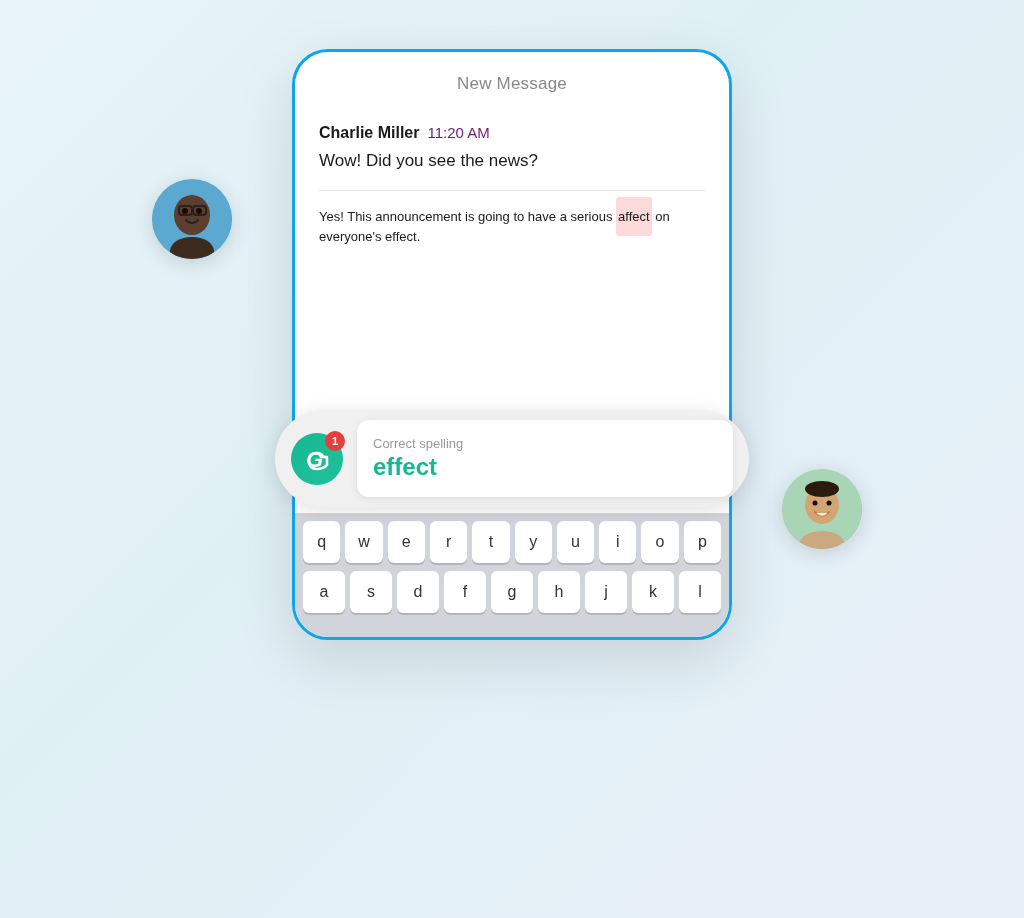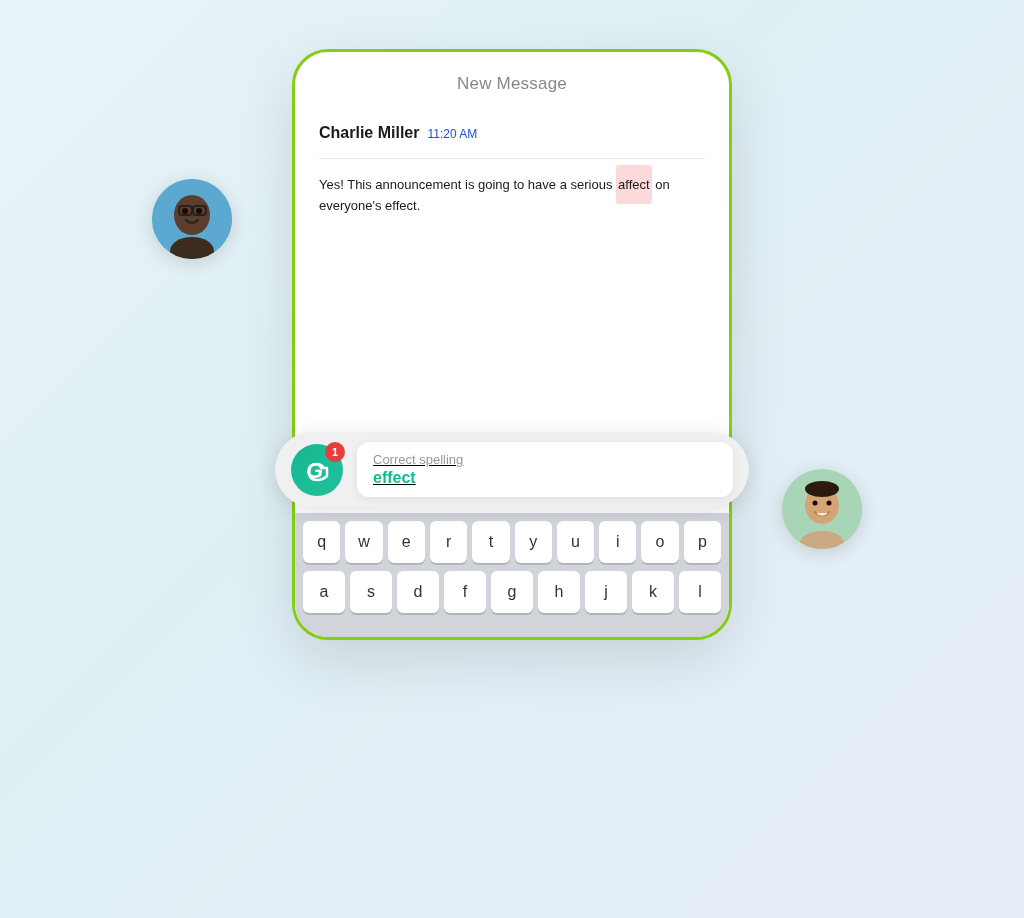--- a/index.html
+++ b/index.html
@@ -24,21 +24,21 @@
       flex-direction: column;
       align-items: center;
     }
 
     
     .phone {
       position: relative;
       width: 440px;
       background: #fff;
       border-radius: 36px;
-      border: 3px solid #84cc16;
+      border: 3px solid #0ea5e9;
       box-shadow: 0 20px 60px rgba(0,0,0,0.12);
       overflow: visible;
       z-index: 2;
     }
 
     
     .phone-header {
       padding: 22px 24px 10px;
       text-align: center;
       border-bottom: none;
@@ -69,22 +69,22 @@
       margin-bottom: 6px;
     }
 
     .sender-name {
       font-weight: 700;
       font-size: 16px;
       color: #1a1a1a;
     }
 
     .message-time {
-      font-size: 12px;
-      color: #1d4ed8;
+      font-size: 15px;
+      color: #701a75;
     }
 
     .message-text {
       font-size: 17px;
       color: #1a1a1a;
       line-height: 1.5;
     }
 
     
     .message-divider {
@@ -191,33 +191,32 @@
       font-weight: 700;
       display: flex;
       align-items: center;
       justify-content: center;
     }
 
     .suggestion-box {
       flex: 1;
       background: white;
       border-radius: 12px;
-      padding: 10px 16px;
+      padding: 16px 16px;
       box-shadow: 0 2px 8px rgba(0,0,0,0.08);
-      text-decoration: underline;
     }
 
     .suggestion-label {
       font-size: 13px;
       color: #999;
       margin-bottom: 2px;
     }
 
     .suggestion-word {
-      font-size: 16px;
+      font-size: 24px;
       color: #15b892;
       font-weight: 600;
     }
 
     
     .keyboard-row {
       display: flex;
       justify-content: center;
       gap: 5px;
       margin-bottom: 8px;
@@ -318,20 +317,21 @@
       <span class="phone-title">New Message</span>
     </div>
 
     <div class="messages-area">
 
       <div class="message-received">
         <div class="message-sender-row">
           <span class="sender-name">Charlie Miller</span>
           <span class="message-time">11:20 AM</span>
         </div>
+        <div class="message-text">Wow! Did you see the news?</div>
       </div>
 
       <div class="message-divider"></div>
 
       <div class="message-sent">
         <span class="sent-text">Yes! This announcement is going to have a serious </span><span class="sent-text highlight-word">affect</span><span class="sent-text"> on everyone's effect.</span>
       </div>
 
     </div>
 

